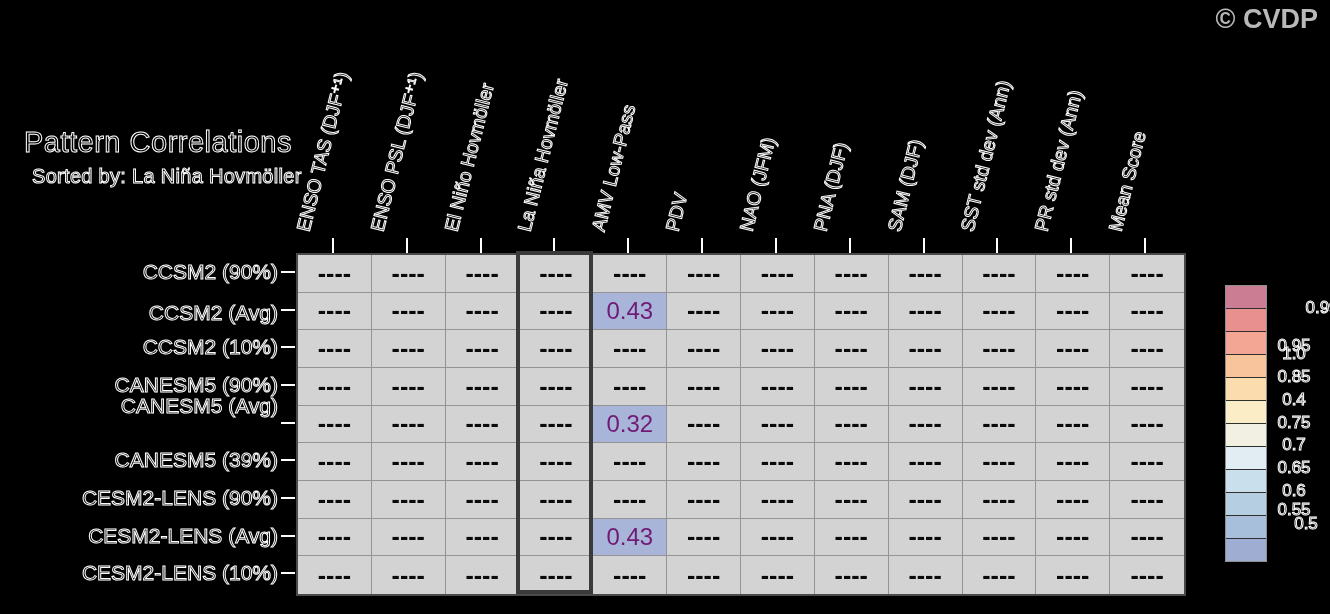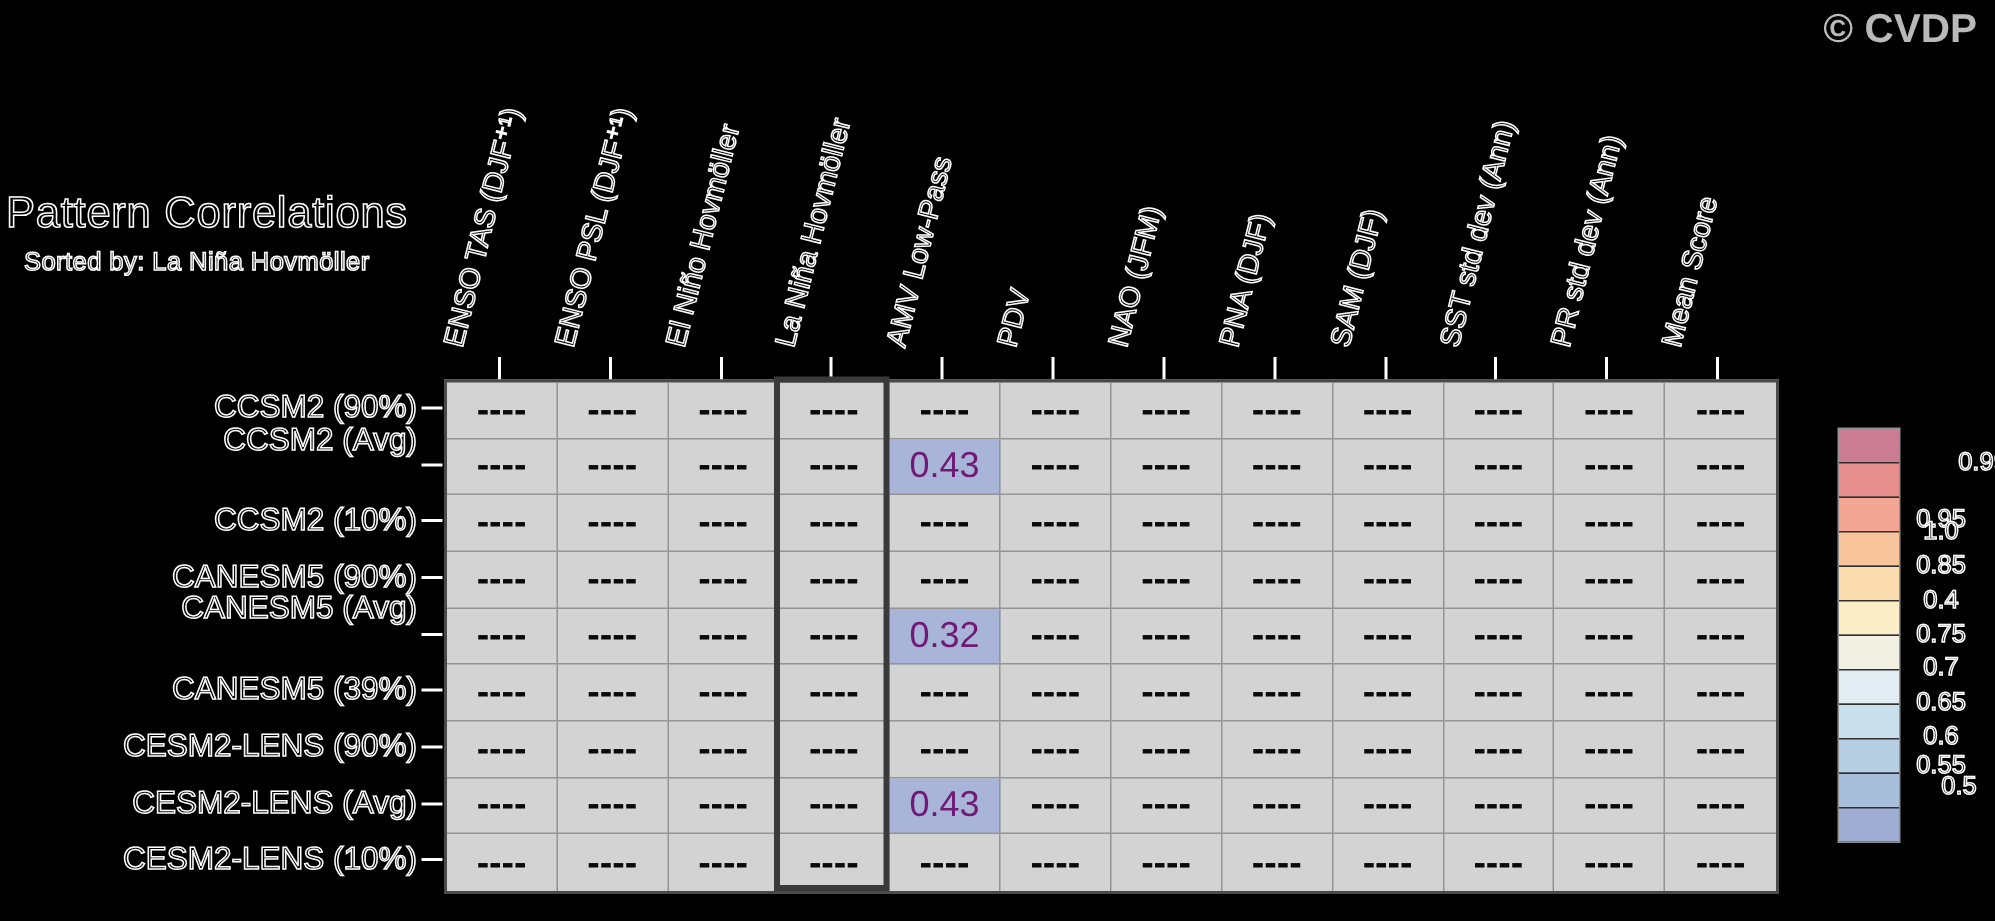--- a/index.html
+++ b/index.html
@@ -2,22 +2,22 @@
 <html><head>
 <meta charset="utf-8">
 <style>
   html,body{margin:0;padding:0;background:#000;}
   #stage{position:relative;width:1330px;height:614px;background:#000;overflow:hidden;
          font-family:"Liberation Sans","DejaVu Sans",sans-serif;}
   .hollow{color:#fff;}
   @supports (-webkit-text-stroke: 1px #fff){
     .hollow{-webkit-text-stroke:1px #fff;-webkit-text-fill-color:#000;}
   }
-  #title{position:absolute;left:4px;top:126px;font-size:29px;letter-spacing:.5px;white-space:nowrap;}
-  #subtitle{position:absolute;left:16px;top:165px;font-size:17px;letter-spacing:.3px;white-space:nowrap;}
+  #title{position:absolute;left:24px;top:126px;font-size:29px;letter-spacing:.5px;white-space:nowrap;}
+  #subtitle{position:absolute;left:32px;top:165px;font-size:20px;letter-spacing:.3px;white-space:nowrap;}
   #copyright{position:absolute;right:12px;top:4px;font-size:27px;font-weight:bold;color:var(--copyright,#b9b9b9);}
   #grid{position:absolute;left:296px;top:253px;width:886px;height:339px;display:grid;
         grid-template-columns:repeat(12,1fr);grid-template-rows:repeat(9,1fr);
         background:var(--cell-bg,#d3d3d3);border:2px solid var(--table-border,#4a4a4a);}
   .cell{border-right:1px solid var(--cell-border,#949494);border-bottom:1px solid var(--cell-border,#949494);
         display:flex;align-items:center;justify-content:center;overflow:hidden;}
   .cell.last-col{border-right:none;}
   .cell.last-row{border-bottom:none;}
   .cell.dash{font-weight:bold;font-size:25px;color:#0a0a0a;}
   .cell.val{font-size:24px;color:#701a75;}
@@ -66,21 +66,21 @@
       <div class="col-tick" style="left: 701.083px; top: 238px;"></div>
       <div class="col-tick" style="left: 774.917px; top: 238px;"></div>
       <div class="col-tick" style="left: 848.75px; top: 238px;"></div>
       <div class="col-tick" style="left: 922.583px; top: 238px;"></div>
       <div class="col-tick" style="left: 996.417px; top: 238px;"></div>
       <div class="col-tick" style="left: 1070.25px; top: 238px;"></div>
       <div class="col-tick" style="left: 1144.08px; top: 238px;"></div>
     </div>
   <div id="row-labels">
       <div class="row-label hollow" style="top: 258.833px;">CCSM2 (90%)</div>
-      <div class="row-label hollow" style="top: 281px; text-align: right;">CCSM2 (Avg)</div>
+      <div class="row-label hollow" style="top: 300px; text-align: right;">CCSM2 (Avg)</div>
       <div class="row-label hollow" style="top: 334.167px;">CCSM2 (10%)</div>
       <div class="row-label hollow" style="top: 371.833px;">CANESM5 (90%)</div>
       <div class="row-label hollow" style="top: 393px;">CANESM5 (Avg)</div>
       <div class="row-label hollow" style="top: 447.167px;">CANESM5 (39%)</div>
       <div class="row-label hollow" style="top: 484.833px;">CESM2-LENS (90%)</div>
       <div class="row-label hollow" style="top: 522.5px;">CESM2-LENS (Avg)</div>
       <div class="row-label hollow" style="top: 560.167px;">CESM2-LENS (10%)</div>
     </div>
   <div id="row-ticks">
       <div class="row-tick" style="left: 281px; top: 270.833px;"></div>

